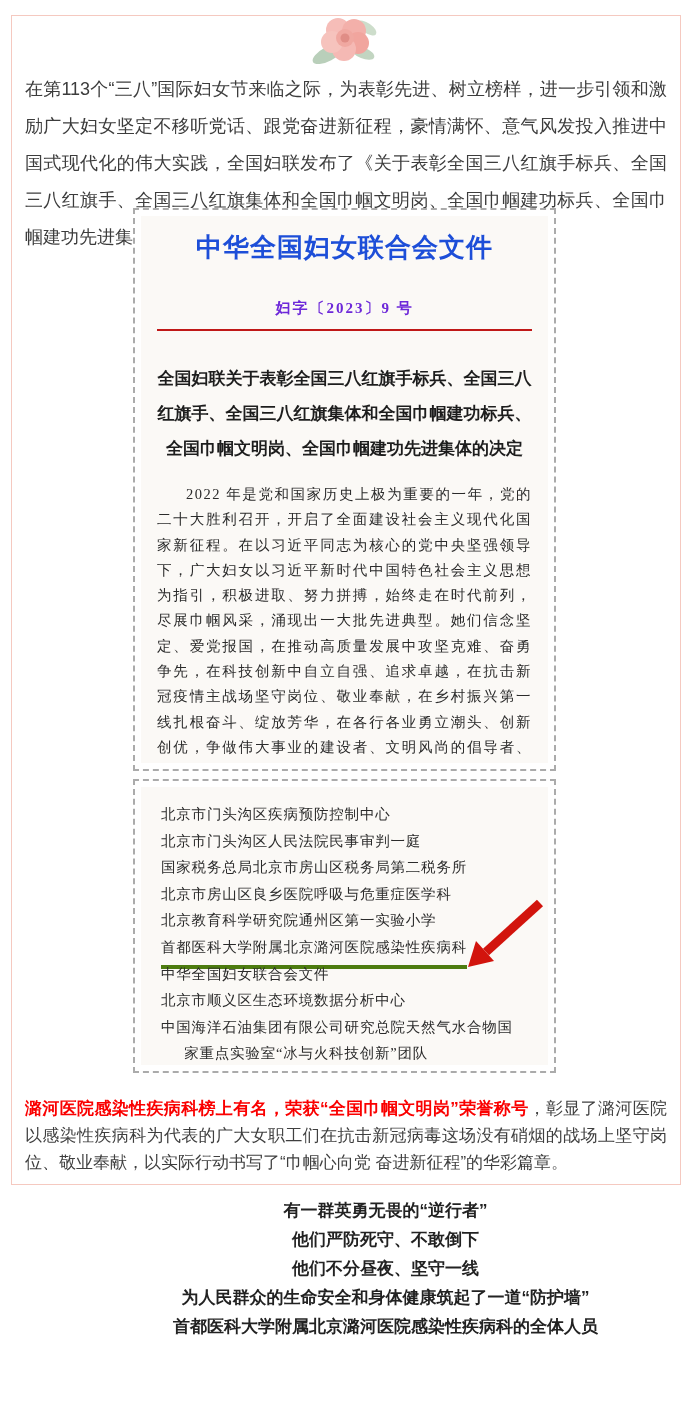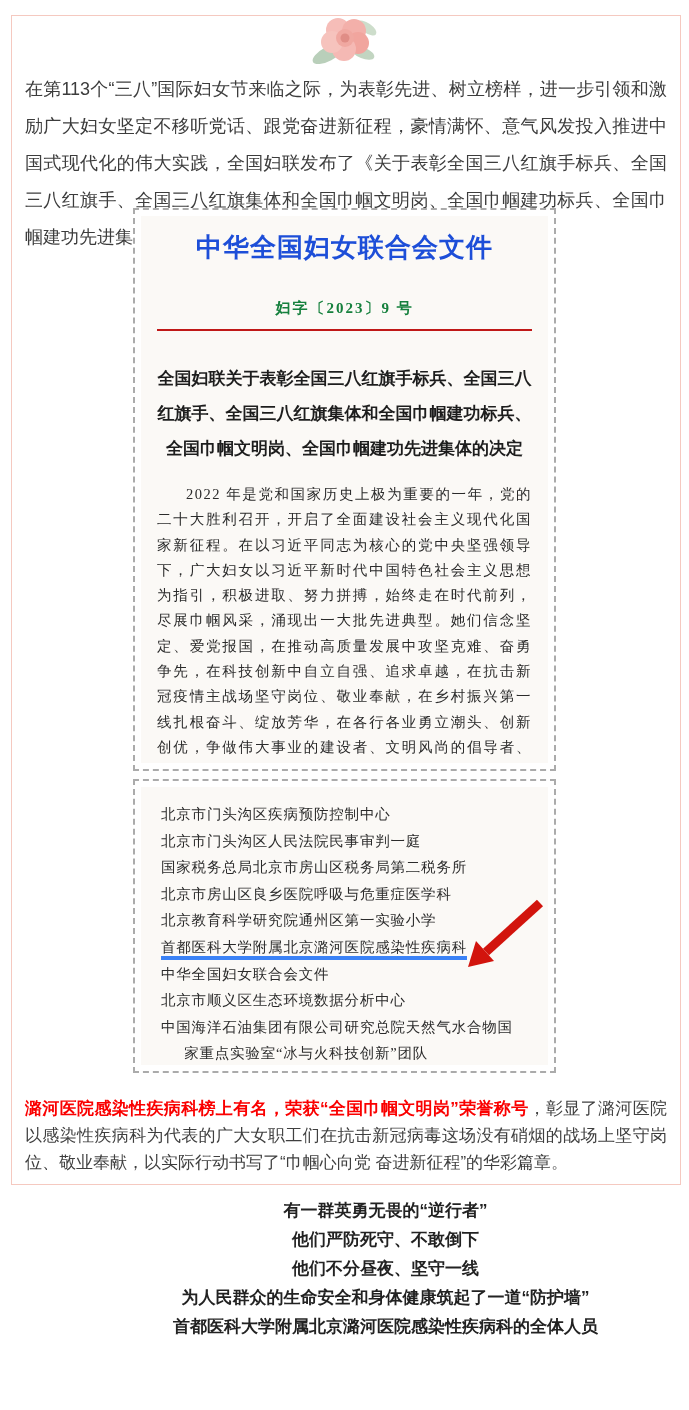--- a/index.html
+++ b/index.html
@@ -23,33 +23,33 @@
   .img-frame.doc{top:192px;height:563px;}
   .img-frame.list{top:763px;height:294px;}
   .scan{width:100%;height:100%;background:#fbf9f6;box-sizing:border-box;overflow:hidden;
         font-family:"Liberation Serif",serif;color:#2e2e2e;}
 
   
   .doc .scan{padding:10px 16px 0 16px;}
   .doc-header{margin:4px -3px 0 -3px;text-align:center;font-size:26px;font-weight:bold;
               letter-spacing:1px;color:#1d4ed8;white-space:nowrap;}
   .doc-number{margin-top:34px;text-align:center;font-size:15px;font-weight:bold;
-              letter-spacing:2px;color:#15803d;}
+              letter-spacing:2px;color:#6d28d9;}
   .doc-divider{margin-top:11px;height:2px;background:#c01818;border:none;}
   .doc-title{margin:30px -3px 16px -3px;text-align:center;font-size:17px;font-weight:bold;
              line-height:35px;color:#1d1d1d;}
   .doc-body{margin-top:11px;font-size:14.5px;line-height:25.3px;letter-spacing:1.5px;
             text-align:justify;text-indent:2em;color:#2b2b2b;}
 
   
   .list .scan{position:relative;padding:14px 20px 0 20px;}
   .honor-list{margin:0;padding:0;list-style:none;font-size:14.5px;line-height:26.6px;
               letter-spacing:0.8px;color:#2b2b2b;}
   .honor-list li{padding-left:1.6em;text-indent:-1.6em;}
-  .hl-underline{border-bottom:4px solid #3b82f6;padding-bottom:1px;}
+  .hl-underline{border-bottom:4px solid #4d7c0f;padding-bottom:10px;}
   .arrow-svg{position:absolute;right:2px;top:108px;width:100px;height:90px;}
 
   
   .commentary{position:absolute;left:13px;top:1062px;width:642px;
               font-size:17px;line-height:27px;color:#3f3f3f;text-align:justify;}
   .commentary .red{color:#fa0000;font-weight:bold;}
 
   
   .tribute{position:absolute;left:0;top:1196px;width:689px;text-align:center;
            font-size:17px;font-weight:bold;line-height:29px;color:#222222;padding-left:41px;}

